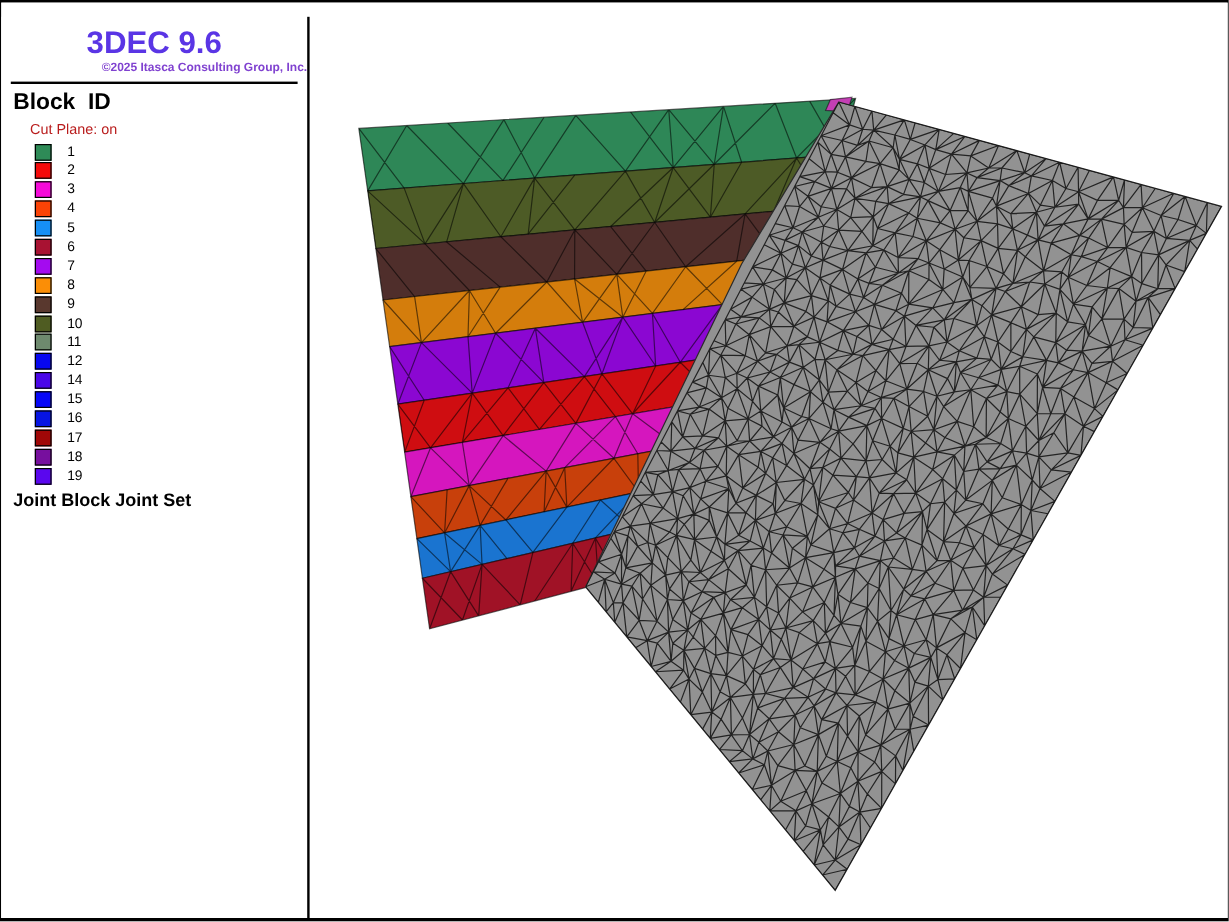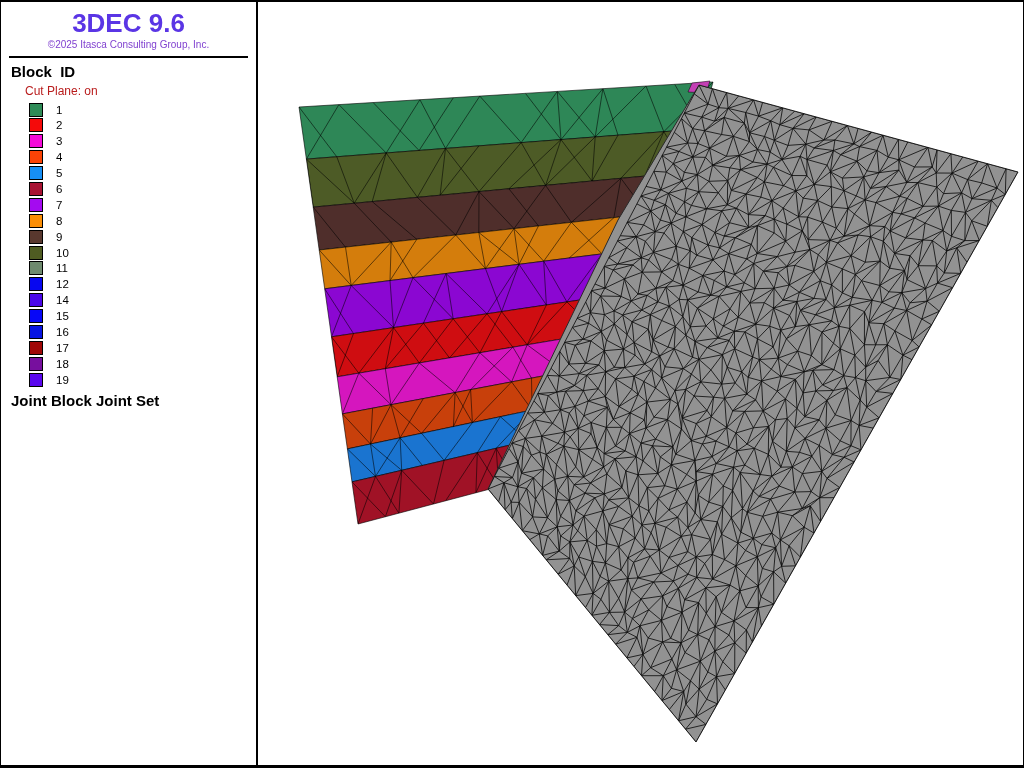--- a/index.html
+++ b/index.html
@@ -4,27 +4,27 @@
 <style>
   html,body{margin:0;padding:0;background:#e8e8e8;}
   .window{
     position:relative;width:1024px;height:768px;box-sizing:border-box;
     background:#ffffff;border-style:solid;border-color:#000;
     border-width:2px 1px 3px 1px;overflow:hidden;
     font-family:"Liberation Sans","DejaVu Sans",sans-serif;
   }
   svg.scene{position:absolute;left:0;top:0;}
   .legend{
-    position:absolute;left:0;top:0;bottom:0;width:255px;background:#ffffff;
+    position:absolute;left:0;top:12px;bottom:0;width:255px;background:#ffffff;
     border-right:2px solid #000;z-index:2;
   }
   .app-title{margin:7px 0 0 0;text-align:center;font-size:26px;font-weight:bold;line-height:1.1;}
-  .copyright{margin:1px 0 0 0;text-align:center;font-size:10px;}
+  .copyright{margin:1px 0 0 0;text-align:right;font-size:10px;font-weight:bold;}
   .rule{margin:6px 0 0 8px;width:239px;border:none;border-top:2px solid #000;}
-  .sec-title{margin:5px 0 0 10px;font-size:15px;font-weight:bold;white-space:pre;color:#000;}
+  .sec-title{margin:5px 0 0 10px;font-size:19px;font-weight:bold;white-space:pre;color:#000;}
   .cutplane{margin:4px 0 0 24px;font-size:12px;color:#b91c1c;}
   .items{margin:4px 0 0 28px;}
   .lrow{display:flex;align-items:center;height:15.9px;}
   .swatch{width:12px;height:12px;border:1px solid #000;flex:0 0 auto;}
   .slabel{margin-left:13px;font-size:11.5px;color:#000;}
   .footer-title{margin:4px 0 0 10px;font-size:15px;font-weight:bold;color:#000;}
 </style>
 </head>
 <body>
 

